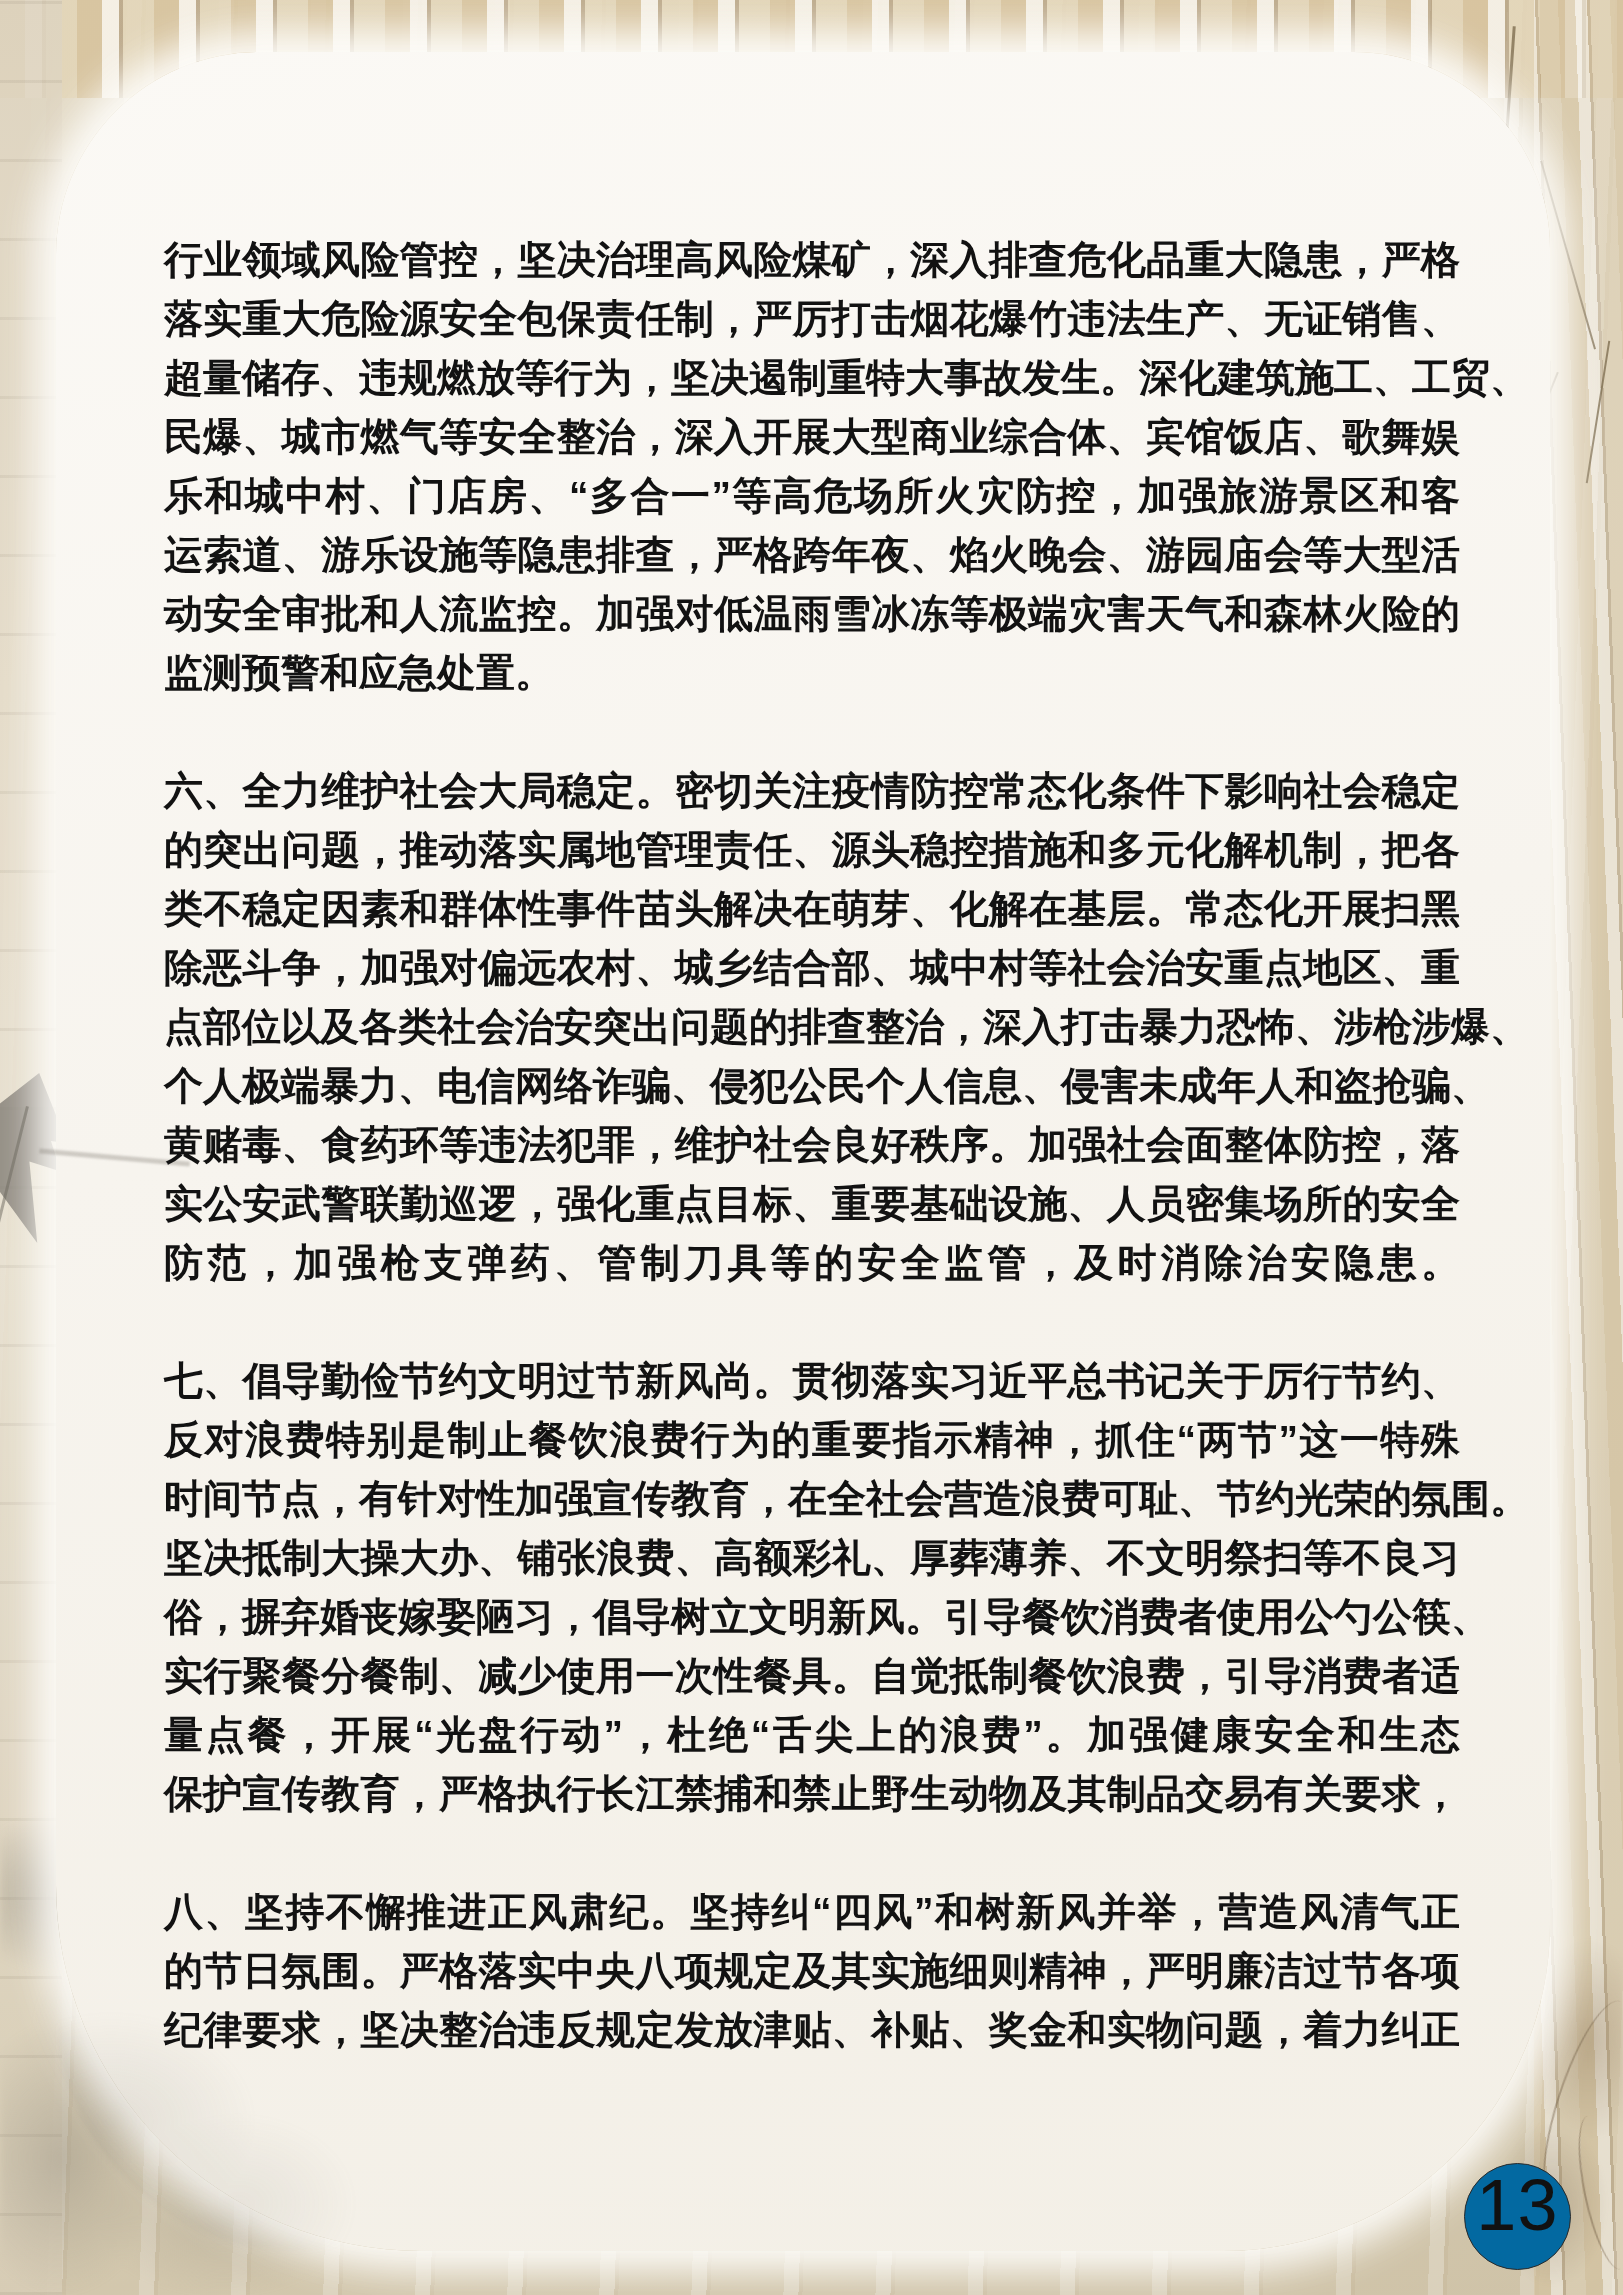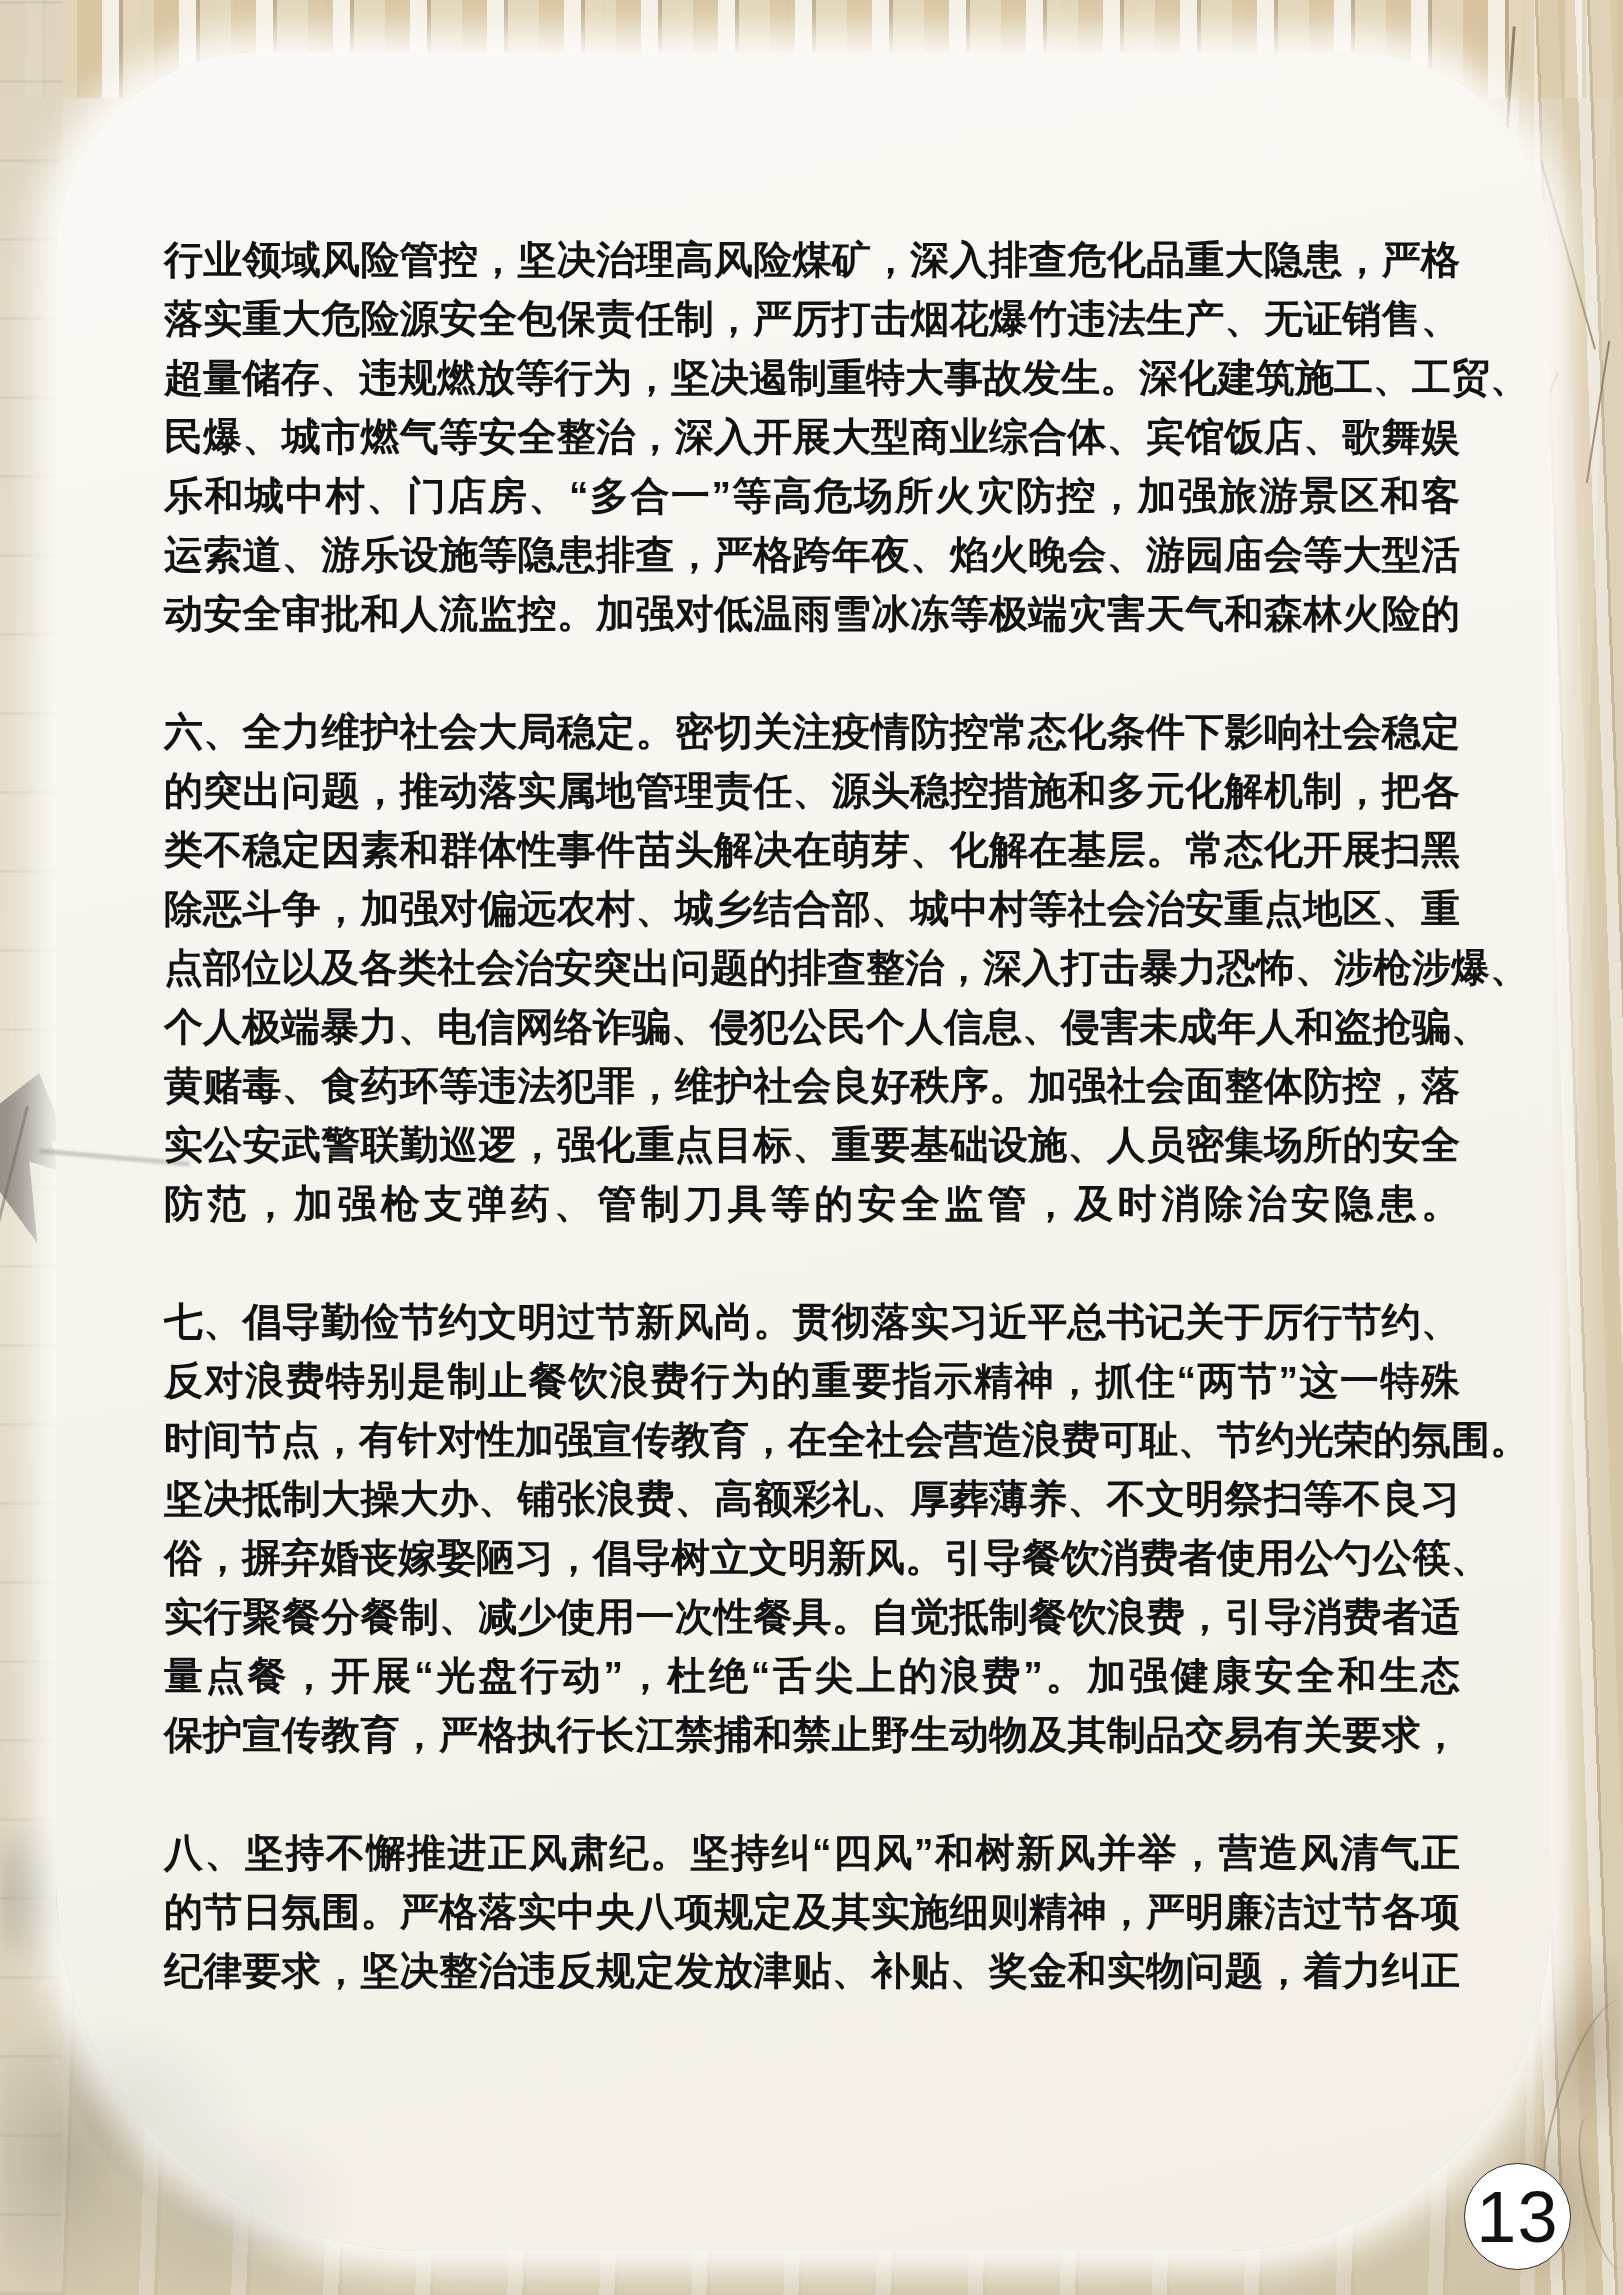--- a/index.html
+++ b/index.html
@@ -143,24 +143,24 @@
     align-items: center;
     white-space: pre;
   }
   .line.short { justify-content: flex-start; }
   .line span { flex: 0 0 auto; }
 
   
   .page-circle {
     left: 1464px; top: 2163px; width: 107px; height: 107px;
     border-radius: 50%;
-    background: #ffffff;
+    background: #0369a1;
     border: 1.3px solid #2a2a2a;
     box-sizing: border-box;
-    display: flex; align-items: center; justify-content: center;
+    display: flex; align-items: flex-start; justify-content: center;
     z-index: 6;
   }
   .page-circle span {
     font-size: 72px;
     font-weight: 400;
     color: #111;
     letter-spacing: 1.3px;
     font-family: "Liberation Sans", "DejaVu Sans", sans-serif;
   }
 </style>
@@ -188,20 +188,21 @@
 
 <div class="layer text-block">
   <div class="paragraph">
       <div class="line"><span>行</span><span>业</span><span>领</span><span>域</span><span>风</span><span>险</span><span>管</span><span>控</span><span>，</span><span>坚</span><span>决</span><span>治</span><span>理</span><span>高</span><span>风</span><span>险</span><span>煤</span><span>矿</span><span>，</span><span>深</span><span>入</span><span>排</span><span>查</span><span>危</span><span>化</span><span>品</span><span>重</span><span>大</span><span>隐</span><span>患</span><span>，</span><span>严</span><span>格</span></div>
       <div class="line"><span>落</span><span>实</span><span>重</span><span>大</span><span>危</span><span>险</span><span>源</span><span>安</span><span>全</span><span>包</span><span>保</span><span>责</span><span>任</span><span>制</span><span>，</span><span>严</span><span>厉</span><span>打</span><span>击</span><span>烟</span><span>花</span><span>爆</span><span>竹</span><span>违</span><span>法</span><span>生</span><span>产</span><span>、</span><span>无</span><span>证</span><span>销</span><span>售</span><span>、</span></div>
       <div class="line"><span>超</span><span>量</span><span>储</span><span>存</span><span>、</span><span>违</span><span>规</span><span>燃</span><span>放</span><span>等</span><span>行</span><span>为</span><span>，</span><span>坚</span><span>决</span><span>遏</span><span>制</span><span>重</span><span>特</span><span>大</span><span>事</span><span>故</span><span>发</span><span>生</span><span>。</span><span>深</span><span>化</span><span>建</span><span>筑</span><span>施</span><span>工</span><span>、</span><span>工</span><span>贸</span><span>、</span></div>
       <div class="line"><span>民</span><span>爆</span><span>、</span><span>城</span><span>市</span><span>燃</span><span>气</span><span>等</span><span>安</span><span>全</span><span>整</span><span>治</span><span>，</span><span>深</span><span>入</span><span>开</span><span>展</span><span>大</span><span>型</span><span>商</span><span>业</span><span>综</span><span>合</span><span>体</span><span>、</span><span>宾</span><span>馆</span><span>饭</span><span>店</span><span>、</span><span>歌</span><span>舞</span><span>娱</span></div>
       <div class="line"><span>乐</span><span>和</span><span>城</span><span>中</span><span>村</span><span>、</span><span>门</span><span>店</span><span>房</span><span>、</span><span>“</span><span>多</span><span>合</span><span>一</span><span>”</span><span>等</span><span>高</span><span>危</span><span>场</span><span>所</span><span>火</span><span>灾</span><span>防</span><span>控</span><span>，</span><span>加</span><span>强</span><span>旅</span><span>游</span><span>景</span><span>区</span><span>和</span><span>客</span></div>
       <div class="line"><span>运</span><span>索</span><span>道</span><span>、</span><span>游</span><span>乐</span><span>设</span><span>施</span><span>等</span><span>隐</span><span>患</span><span>排</span><span>查</span><span>，</span><span>严</span><span>格</span><span>跨</span><span>年</span><span>夜</span><span>、</span><span>焰</span><span>火</span><span>晚</span><span>会</span><span>、</span><span>游</span><span>园</span><span>庙</span><span>会</span><span>等</span><span>大</span><span>型</span><span>活</span></div>
       <div class="line"><span>动</span><span>安</span><span>全</span><span>审</span><span>批</span><span>和</span><span>人</span><span>流</span><span>监</span><span>控</span><span>。</span><span>加</span><span>强</span><span>对</span><span>低</span><span>温</span><span>雨</span><span>雪</span><span>冰</span><span>冻</span><span>等</span><span>极</span><span>端</span><span>灾</span><span>害</span><span>天</span><span>气</span><span>和</span><span>森</span><span>林</span><span>火</span><span>险</span><span>的</span></div>
+      <div class="line short">监测预警和应急处置。</div>
     </div>
   <div class="paragraph">
       <div class="line"><span>六</span><span>、</span><span>全</span><span>力</span><span>维</span><span>护</span><span>社</span><span>会</span><span>大</span><span>局</span><span>稳</span><span>定</span><span>。</span><span>密</span><span>切</span><span>关</span><span>注</span><span>疫</span><span>情</span><span>防</span><span>控</span><span>常</span><span>态</span><span>化</span><span>条</span><span>件</span><span>下</span><span>影</span><span>响</span><span>社</span><span>会</span><span>稳</span><span>定</span></div>
       <div class="line"><span>的</span><span>突</span><span>出</span><span>问</span><span>题</span><span>，</span><span>推</span><span>动</span><span>落</span><span>实</span><span>属</span><span>地</span><span>管</span><span>理</span><span>责</span><span>任</span><span>、</span><span>源</span><span>头</span><span>稳</span><span>控</span><span>措</span><span>施</span><span>和</span><span>多</span><span>元</span><span>化</span><span>解</span><span>机</span><span>制</span><span>，</span><span>把</span><span>各</span></div>
       <div class="line"><span>类</span><span>不</span><span>稳</span><span>定</span><span>因</span><span>素</span><span>和</span><span>群</span><span>体</span><span>性</span><span>事</span><span>件</span><span>苗</span><span>头</span><span>解</span><span>决</span><span>在</span><span>萌</span><span>芽</span><span>、</span><span>化</span><span>解</span><span>在</span><span>基</span><span>层</span><span>。</span><span>常</span><span>态</span><span>化</span><span>开</span><span>展</span><span>扫</span><span>黑</span></div>
       <div class="line"><span>除</span><span>恶</span><span>斗</span><span>争</span><span>，</span><span>加</span><span>强</span><span>对</span><span>偏</span><span>远</span><span>农</span><span>村</span><span>、</span><span>城</span><span>乡</span><span>结</span><span>合</span><span>部</span><span>、</span><span>城</span><span>中</span><span>村</span><span>等</span><span>社</span><span>会</span><span>治</span><span>安</span><span>重</span><span>点</span><span>地</span><span>区</span><span>、</span><span>重</span></div>
       <div class="line"><span>点</span><span>部</span><span>位</span><span>以</span><span>及</span><span>各</span><span>类</span><span>社</span><span>会</span><span>治</span><span>安</span><span>突</span><span>出</span><span>问</span><span>题</span><span>的</span><span>排</span><span>查</span><span>整</span><span>治</span><span>，</span><span>深</span><span>入</span><span>打</span><span>击</span><span>暴</span><span>力</span><span>恐</span><span>怖</span><span>、</span><span>涉</span><span>枪</span><span>涉</span><span>爆</span><span>、</span></div>
       <div class="line"><span>个</span><span>人</span><span>极</span><span>端</span><span>暴</span><span>力</span><span>、</span><span>电</span><span>信</span><span>网</span><span>络</span><span>诈</span><span>骗</span><span>、</span><span>侵</span><span>犯</span><span>公</span><span>民</span><span>个</span><span>人</span><span>信</span><span>息</span><span>、</span><span>侵</span><span>害</span><span>未</span><span>成</span><span>年</span><span>人</span><span>和</span><span>盗</span><span>抢</span><span>骗</span><span>、</span></div>
       <div class="line"><span>黄</span><span>赌</span><span>毒</span><span>、</span><span>食</span><span>药</span><span>环</span><span>等</span><span>违</span><span>法</span><span>犯</span><span>罪</span><span>，</span><span>维</span><span>护</span><span>社</span><span>会</span><span>良</span><span>好</span><span>秩</span><span>序</span><span>。</span><span>加</span><span>强</span><span>社</span><span>会</span><span>面</span><span>整</span><span>体</span><span>防</span><span>控</span><span>，</span><span>落</span></div>
       <div class="line"><span>实</span><span>公</span><span>安</span><span>武</span><span>警</span><span>联</span><span>勤</span><span>巡</span><span>逻</span><span>，</span><span>强</span><span>化</span><span>重</span><span>点</span><span>目</span><span>标</span><span>、</span><span>重</span><span>要</span><span>基</span><span>础</span><span>设</span><span>施</span><span>、</span><span>人</span><span>员</span><span>密</span><span>集</span><span>场</span><span>所</span><span>的</span><span>安</span><span>全</span></div>

